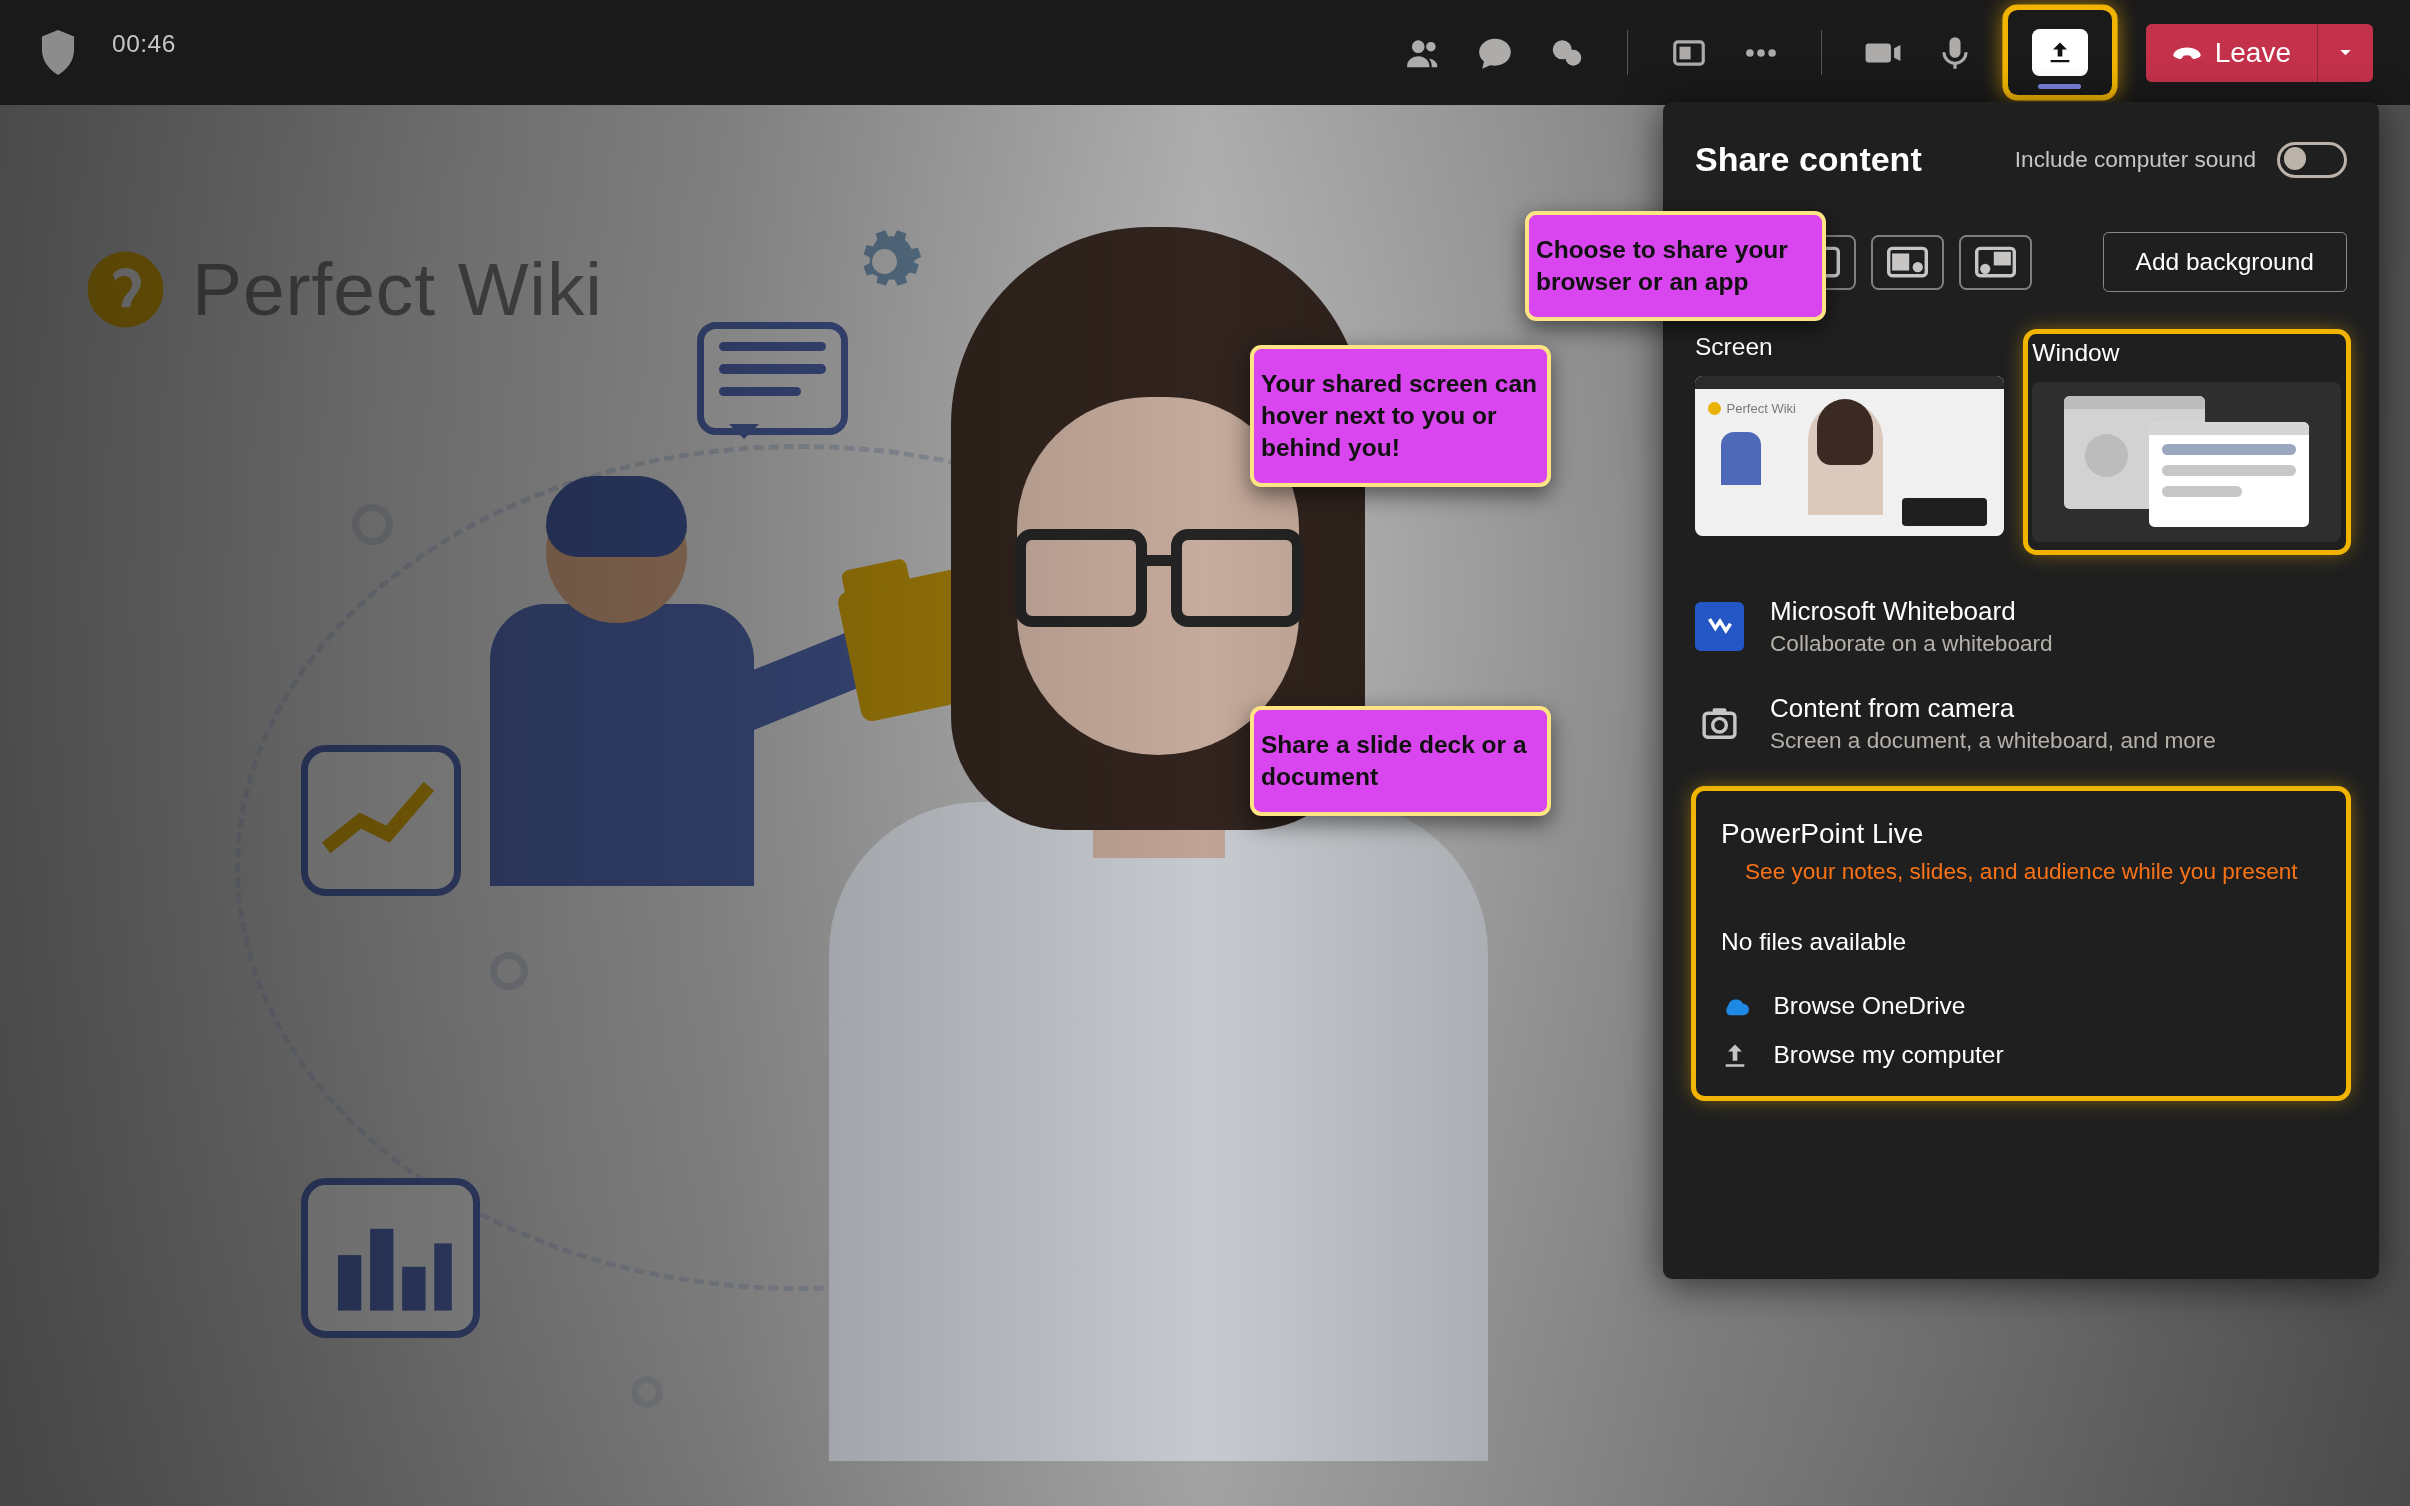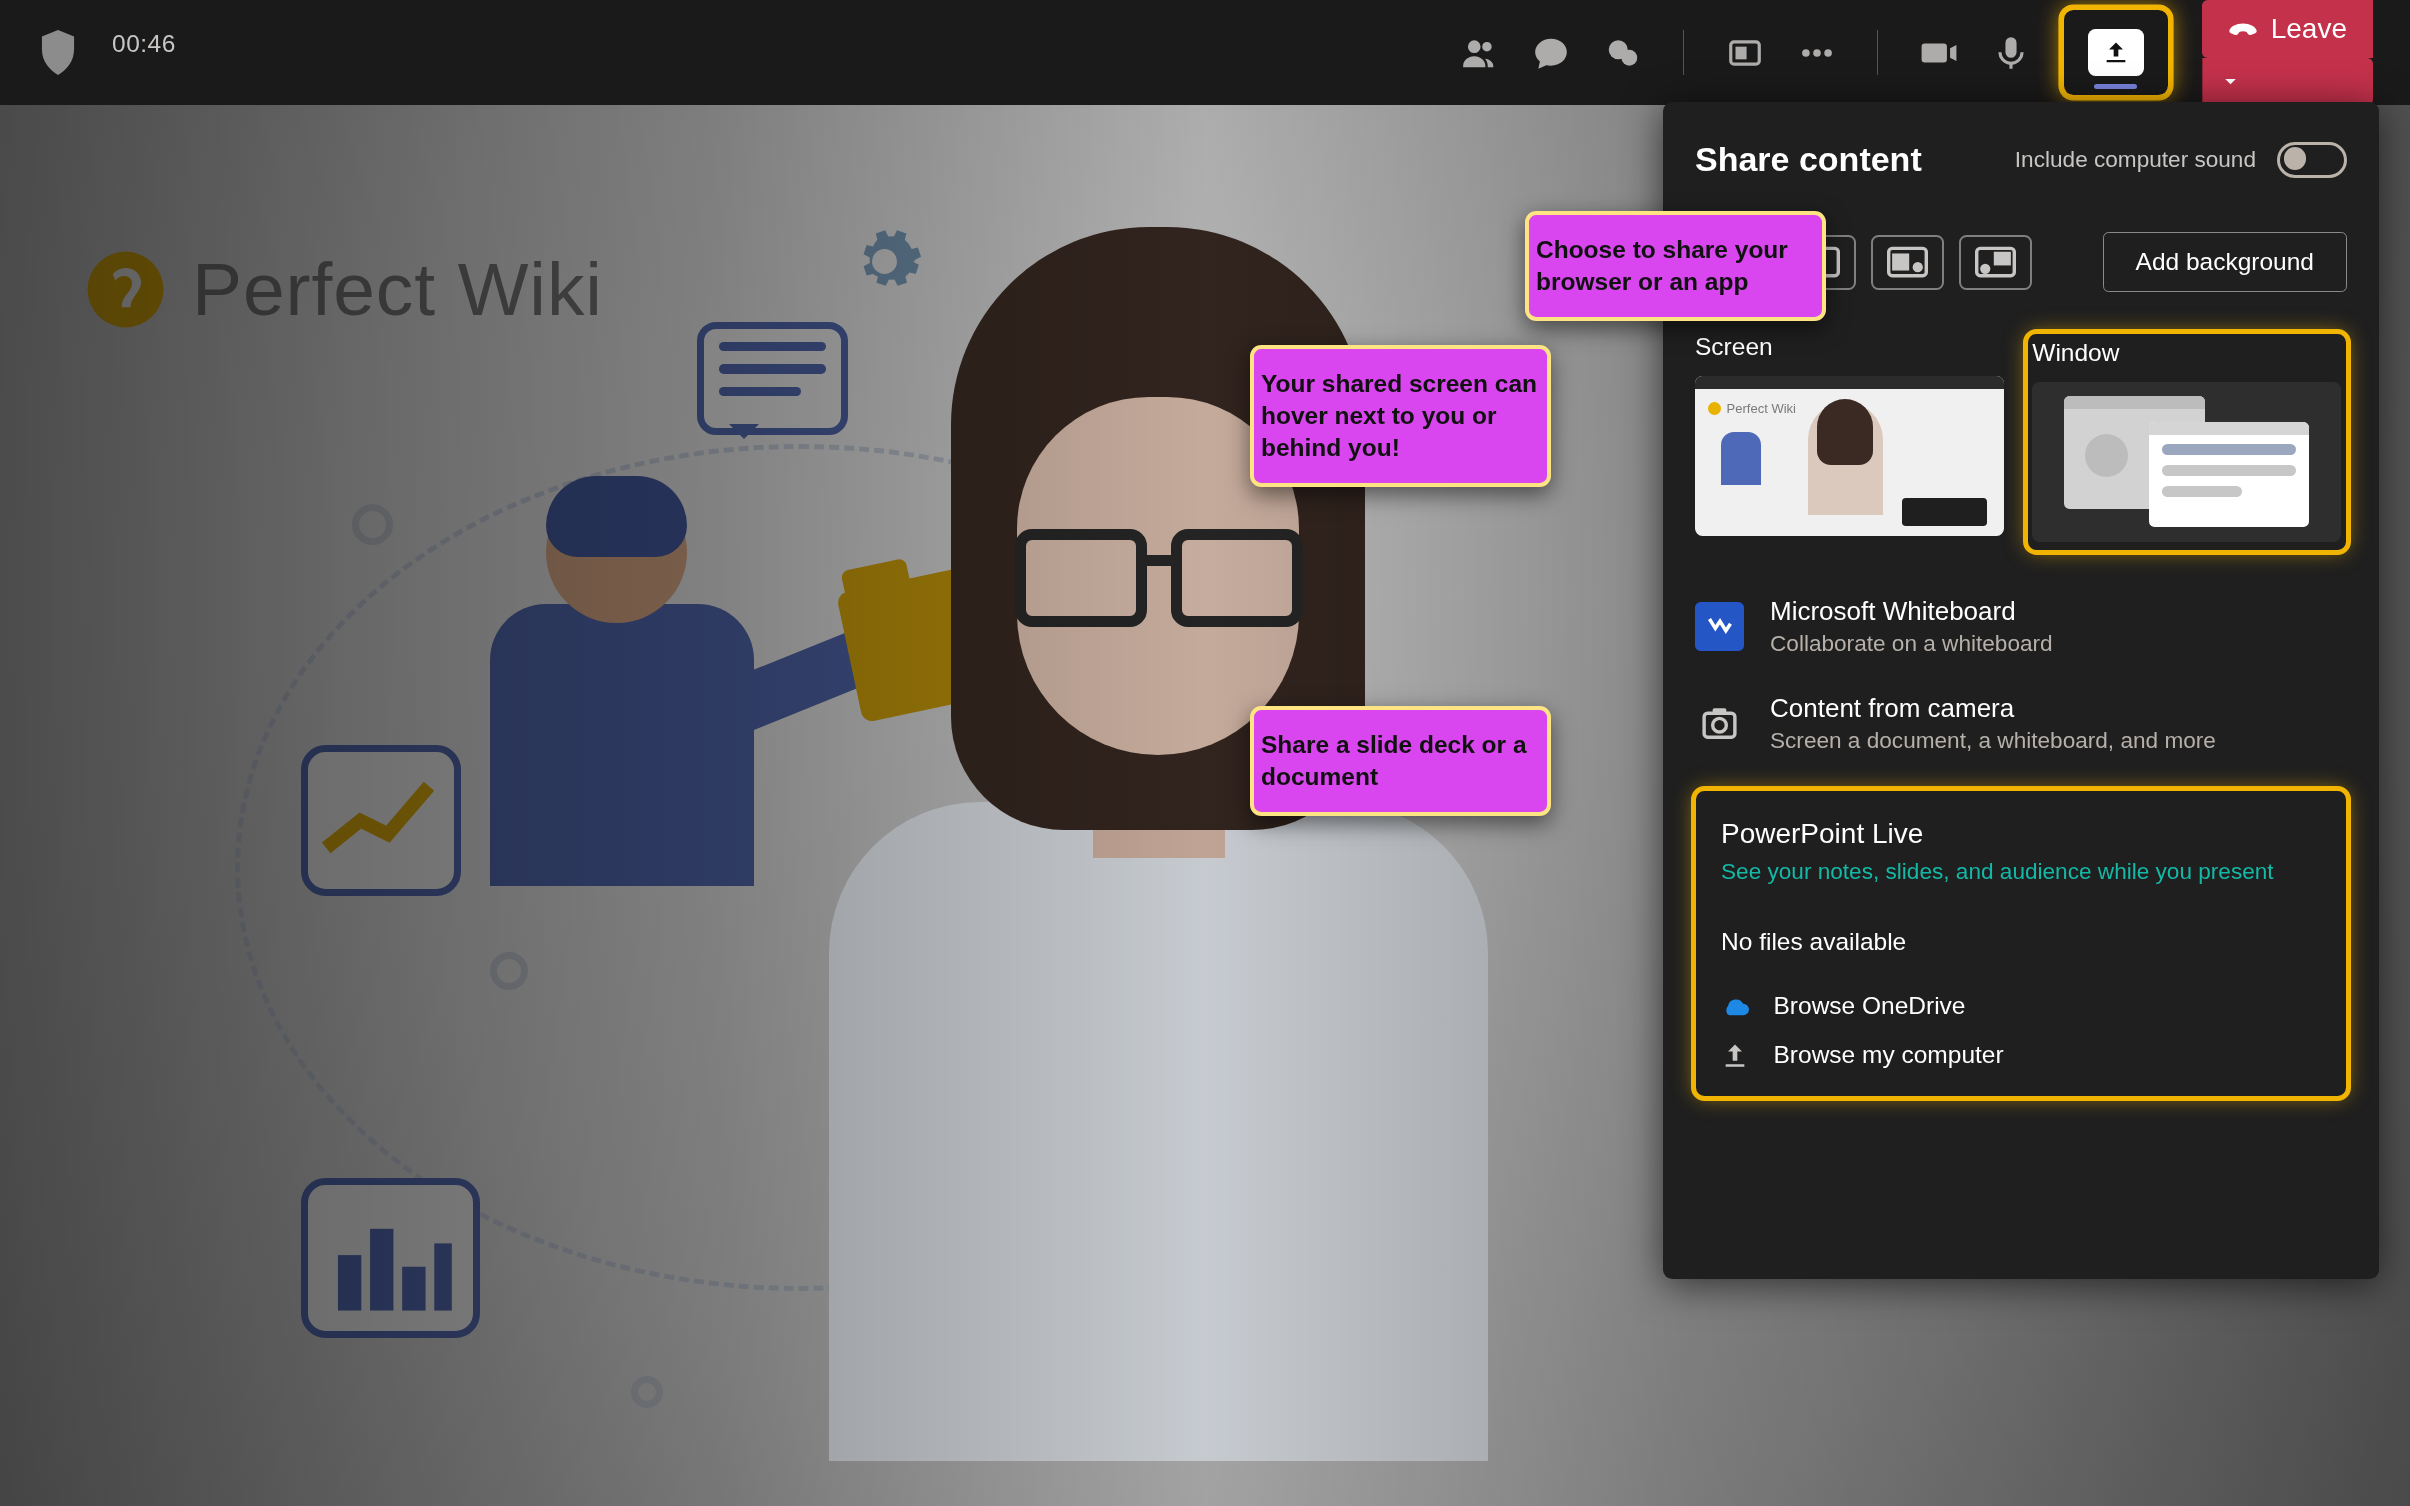--- a/index.html
+++ b/index.html
@@ -37,21 +37,21 @@
     border-radius:9.4px;
     box-shadow: 0 0 0 5.6px #f1b400, 0 0 22.6px 3.8px rgba(241,180,0,.7);
     position:relative;
   }
   .share-btn .inner {
     width:56px; height:47px; background:#fff; border-radius:7.5px;
     display:flex; align-items:center; justify-content:center;
   }
   .share-under { position:absolute; bottom:5.6px; width:43px; height:5.6px; border-radius:2.8px; background:#7a84e0; }
 
-  .leave-wrap { display:flex;flex-direction:column; }
+  .leave-wrap { display:flex; }
   .leave-btn {
     display:flex; align-items:center; gap:13px;
     background:#c4314b; padding:13px 26px; border-radius:5.6px 0 0 5.6px;
     font-size:28px; font-weight:500;
   }
   .leave-caret {
     background:#c4314b; padding:13px 17px; border-radius:0 5.6px 5.6px 0;
     border-left:0.9px solid rgba(0,0,0,.25);
     display:flex; align-items:center;
   }
@@ -176,21 +176,21 @@
   .sq-ic.cam svg { width:41px; height:41px; fill:#c8c6c4; }
   .row-txt .t1 { font-size:26px; }
   .row-txt .t2 { font-size:22.6px; color:#b6b0aa; margin-top:3.8px; }
 
   .ppt-box {
     border-radius:9.4px; padding:28px 26px 28px;
     outline:5.6px solid #f1b400; outline-offset:-1.9px;
     box-shadow:0 0 21px rgba(241,180,0,.6);
   }
   .ppt-box .t1 { font-size:28px; font-weight:400; }
-  .ppt-box .t2 { font-size:22.6px; color:#14b8a6; margin-top:9.4px; }
+  .ppt-box .t2 { font-size:22.6px; color:#f97316; margin-top:9.4px;margin-left:24px; }
   .ppt-box .nofiles { font-size:24.5px; margin:43px 0 36px; }
   .browse { display:flex; align-items:center; gap:24.5px; font-size:24.5px; margin-top:21px; }
   .browse svg { width:28px; height:28px; }
 
   
   .callout {
     position:absolute; z-index:10;
     background:#d946ef; color:#111; border-radius:11.3px;
     padding:19px 7px; font-size:24.5px; font-weight:600;
     border:4.7px solid #ffe483; box-shadow:0 7.5px 22.6px rgba(0,0,0,.5);

